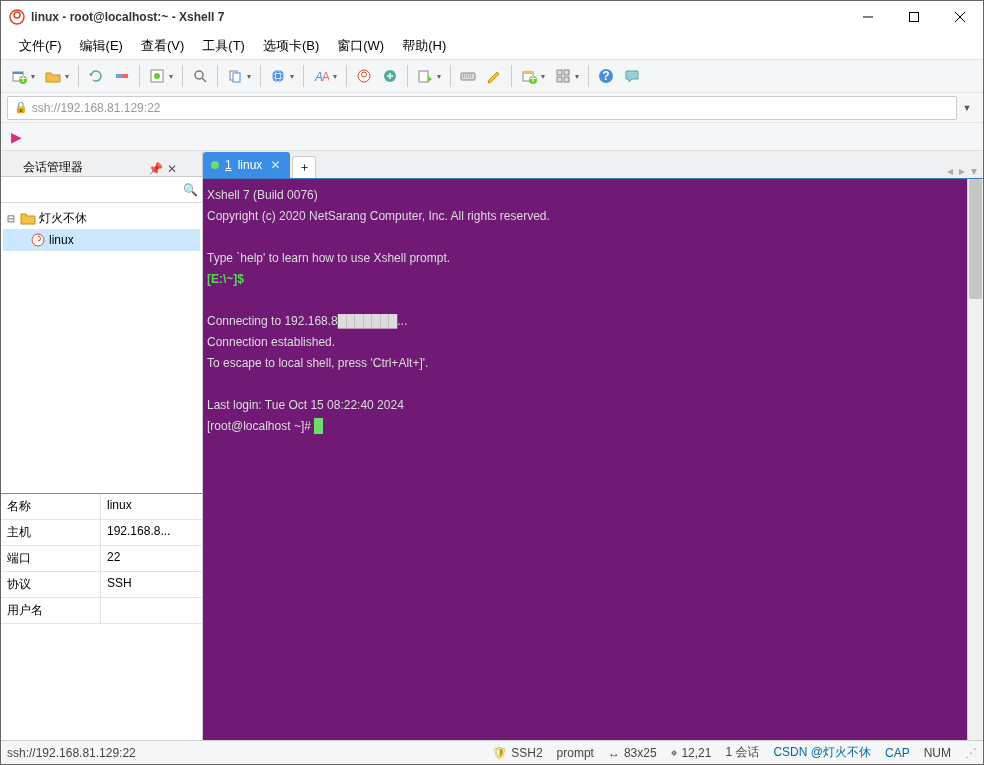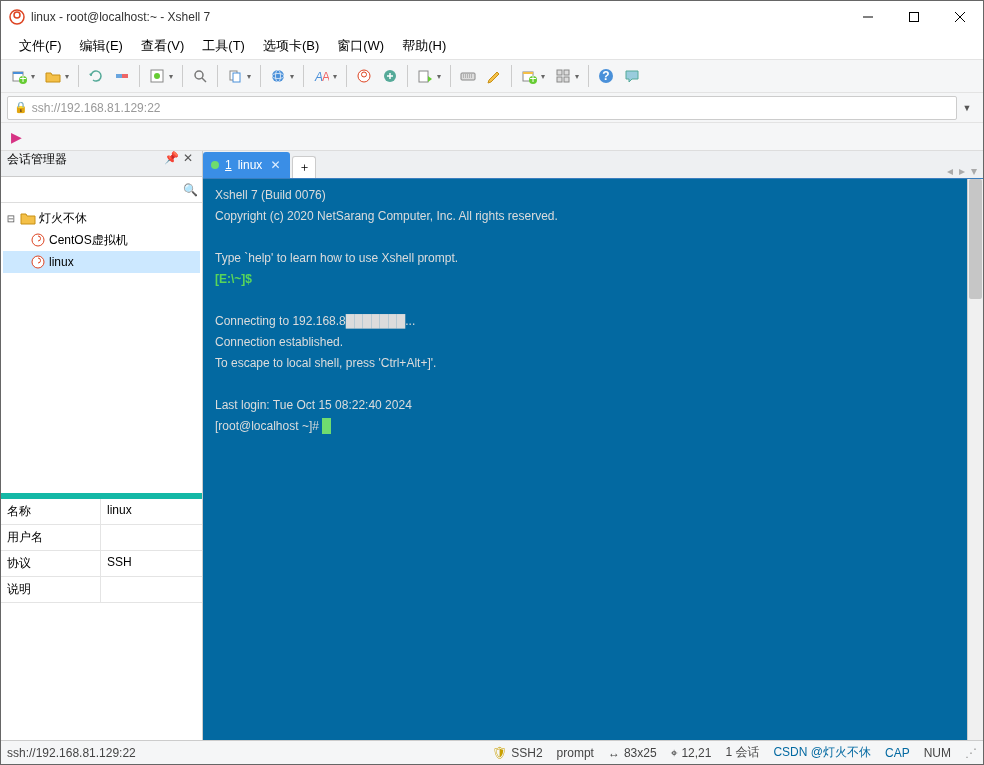--- a/index.html
+++ b/index.html
@@ -1,62 +1,62 @@
 <!DOCTYPE html>
 <html><head>
 <meta charset="utf-8">
 <style>
 * { margin:0; padding:0; box-sizing:border-box; font-family:"Microsoft YaHei","Segoe UI",Tahoma,sans-serif; font-size:12px; }
 body { background:#fff; width:984px; height:765px; display:flex; flex-direction:column; border:1px solid #666; overflow:hidden; }
-.titlebar { height:32px; display:flex; align-items:center; padding:0 0 0 8px; background:#fff; }
+.titlebar { height:32px; display:flex; align-items:center; padding:0 0 0 8px; background:#fff;font-weight:bold; }
 .titlebar .app-icon { width:16px; height:16px; margin-right:6px; }
 .titlebar .title { flex:1; font-size:12px; color:#333; }
 .win-btn { width:46px; height:32px; display:flex; align-items:center; justify-content:center; cursor:pointer; }
 .menubar { height:26px; display:flex; align-items:center; padding:0 10px; gap:2px; }
 .menu-item { padding:3px 8px; cursor:pointer; font-size:13px; }
 .toolbar { height:34px; background:#f5f6f7; border-top:1px solid #e3e3e3; border-bottom:1px solid #e3e3e3; display:flex; align-items:center; padding:0 6px; gap:2px; }
 .tb-btn { width:24px; height:24px; display:flex; align-items:center; justify-content:center; cursor:pointer; border-radius:2px; position:relative;}
 .tb-sep { width:1px; height:22px; background:#ccc; margin:0 3px; }
 .tb-dd { width:8px; font-size:8px; color:#666; cursor:pointer; margin-left:-2px; }
 .addrbar { height:30px; background:#f5f6f7; border-bottom:1px solid #e3e3e3; display:flex; align-items:center; padding:2px 6px; }
 .addr-input { flex:1; height:24px; background:#fff; border:1px solid #ccc; border-radius:2px; display:flex; align-items:center; padding:0 6px; color:#999; }
 .addr-input .lock { color:#c9a000; margin-right:4px; font-size:11px;}
 .addr-dd { width:20px; text-align:center; color:#555; cursor:pointer; font-size:9px; }
 .tipbar { height:28px; background:#f5f6f7; border-bottom:1px solid #ddd; display:flex; align-items:center; padding:0 10px; color:#999; font-size:12px; }
 .tipbar .flag { color:#d63384; margin-right:6px; font-size:14px; }
 .mainarea { flex:1; display:flex; min-height:0; }
 .sidebar { width:202px; display:flex; flex-direction:column; border-right:1px solid #ccc; background:#fff; }
-.side-header { height:26px; background:#eef0f2; border-bottom:1px solid #ccc; display:flex; align-items:flex-start; padding:0 6px; font-size:12px; }
+.side-header { height:26px; background:#eef0f2; border-bottom:1px solid #ccc; display:flex; align-items:flex-end; padding:0 22px; font-size:12px; }
 .side-header .t { flex:1; }
 .side-header .pin,.side-header .x { width:16px; text-align:center; cursor:pointer; color:#555; }
 .side-search { height:26px; border-bottom:1px solid #ddd; display:flex; align-items:center; padding:0 4px; }
 .side-search input { flex:1; border:none; outline:none; height:20px; }
 .side-search .mag { color:#aaa; cursor:pointer; }
 .tree { flex:0 0 290px; overflow:auto; padding:4px 2px; }
 .tree-row { display:flex; align-items:center; height:22px; padding-left:2px; cursor:pointer; white-space:nowrap; }
 .tree-row.sel { background:#cce8ff; }
 .tree-toggle { width:12px; font-size:10px; color:#555; text-align:center; }
 .tree-ind { display:inline-block; }
 .tree-ico { width:16px; height:16px; margin:0 3px; display:inline-flex; align-items:center; justify-content:center; }
-.prop-grid { border-top:6px solid #14b8a6; flex:1; overflow:auto; }
+.prop-grid { border-top:1px solid #14b8a6; flex:1; overflow:auto; }
 .prop-row { display:flex; border-bottom:1px solid #e4e4e4; height:26px; }
 .prop-k { width:100px; padding:4px 6px; border-right:1px solid #e4e4e4; background:#fff; }
 .prop-v { flex:1; padding:4px 6px; overflow:hidden; text-overflow:ellipsis; white-space:nowrap;}
 .content { flex:1; display:flex; flex-direction:column; min-width:0; }
 .tabstrip { height:28px; background:#eef0f2; display:flex; align-items:flex-end; border-bottom:1px solid #3a7ebf; padding-left:0; }
 .tab { height:26px; background:#3a8ee6; color:#fff; display:flex; align-items:center; padding:0 8px; border-radius:3px 3px 0 0; margin-right:2px; cursor:pointer; gap:6px; font-size:12px;}
 .tab .dot { width:8px; height:8px; border-radius:4px; background:#6fdc6f; }
 .tab .num { text-decoration:underline; }
 .tab .tx { color:#fff; }
 .tab .cls { color:#dfefff; cursor:pointer; padding:0 2px;}
 .tab-add { width:24px; height:22px; background:#fff; border:1px solid #ccc; border-bottom:none; display:flex; align-items:center; justify-content:center; cursor:pointer; border-radius:3px 3px 0 0;}
 .tab-nav { margin-left:auto; display:flex; align-items:center; color:#aaa; padding-right:4px; gap:2px;}
 .tab-nav span { cursor:pointer; padding:0 2px;}
 .terminal-wrap { flex:1; display:flex; min-height:0; }
-.terminal { flex:1; background:#0369a1; color:#dcdcdc; font-family:"Consolas","Courier New",monospace; font-size:14px; padding:6px 12px; line-height:1.5; white-space:pre; overflow:hidden; }
+.terminal { flex:1; background:#701a75; color:#dcdcdc; font-family:"Consolas","Courier New",monospace; font-size:14px; padding:6px 4px; line-height:1.5; white-space:pre; overflow:hidden; }
 .terminal .g { color:#59d659; font-weight:bold; }
 .terminal .cursor { display:inline-block; width:9px; height:16px; background:#6fdc6f; vertical-align:text-bottom; }
 .term-scroll { width:16px; background:#f0f0f0; border-left:1px solid #ccc; position:relative; }
 .term-scroll .thumb { position:absolute; top:0; left:1px; right:1px; height:120px; background:#c6c6c6; border-radius:2px; cursor:pointer;}
 .statusbar { height:24px; border-top:1px solid #ccc; background:#f5f6f7; display:flex; align-items:center; font-size:12px; color:#444; padding:0 6px; gap:14px; }
 .statusbar .seg { display:flex; align-items:center; gap:4px; white-space:nowrap;}
 .statusbar .fill { flex:1; }
 .statusbar .wm { color:#0369a1; }
 svg { display:block; }
 </style>
@@ -262,56 +262,50 @@
     <div class="tree">
       <div class="tree-row">
         <span class="tree-toggle">⊟</span>
         <span class="tree-ico">
             <svg width="16" height="16">
               <path d="M1 4h5l1 2h8v8H1z" fill="#f4c048" stroke="#c89015"></path>
             </svg>
           </span>
         <span>灯火不休</span>
       </div>
-      <div class="tree-row">
-        <span class="tree-ind" style="width:22px"></span>
-        <span class="tree-ico">
-            <svg width="16" height="16">
-              <circle cx="8" cy="8" r="6" fill="#fff" stroke="#d42"></circle>
-              <path d="M8 4a2.5 2.5 0 0 1 0 5" fill="none" stroke="#d42"></path>
-            </svg>
-          </span>
-        <span>CentOS虚拟机</span>
-      </div>
       <div class="tree-row sel">
         <span class="tree-ind" style="width:22px"></span>
         <span class="tree-ico">
             <svg width="16" height="16">
               <circle cx="8" cy="8" r="6" fill="#fff" stroke="#d42"></circle>
               <path d="M8 4a2.5 2.5 0 0 1 0 5" fill="none" stroke="#d42"></path>
             </svg>
           </span>
         <span>linux</span>
       </div>
     </div>
     <div class="prop-grid">
       <div class="prop-row">
           <div class="prop-k">名称</div>
           <div class="prop-v">linux</div>
         </div>
       <div class="prop-row">
-          <div class="prop-k">用户名</div>
-          <div class="prop-v"></div>
+          <div class="prop-k">主机</div>
+          <div class="prop-v">192.168.8...</div>
+        </div>
+      <div class="prop-row">
+          <div class="prop-k">端口</div>
+          <div class="prop-v">22</div>
         </div>
       <div class="prop-row">
           <div class="prop-k">协议</div>
           <div class="prop-v">SSH</div>
         </div>
       <div class="prop-row">
-          <div class="prop-k">说明</div>
+          <div class="prop-k">用户名</div>
           <div class="prop-v"></div>
         </div>
     </div>
   </div>
 
   <div class="content">
     <div class="tabstrip">
       <div class="tab">
         <span class="dot"></span>
         <span class="num">1</span>

